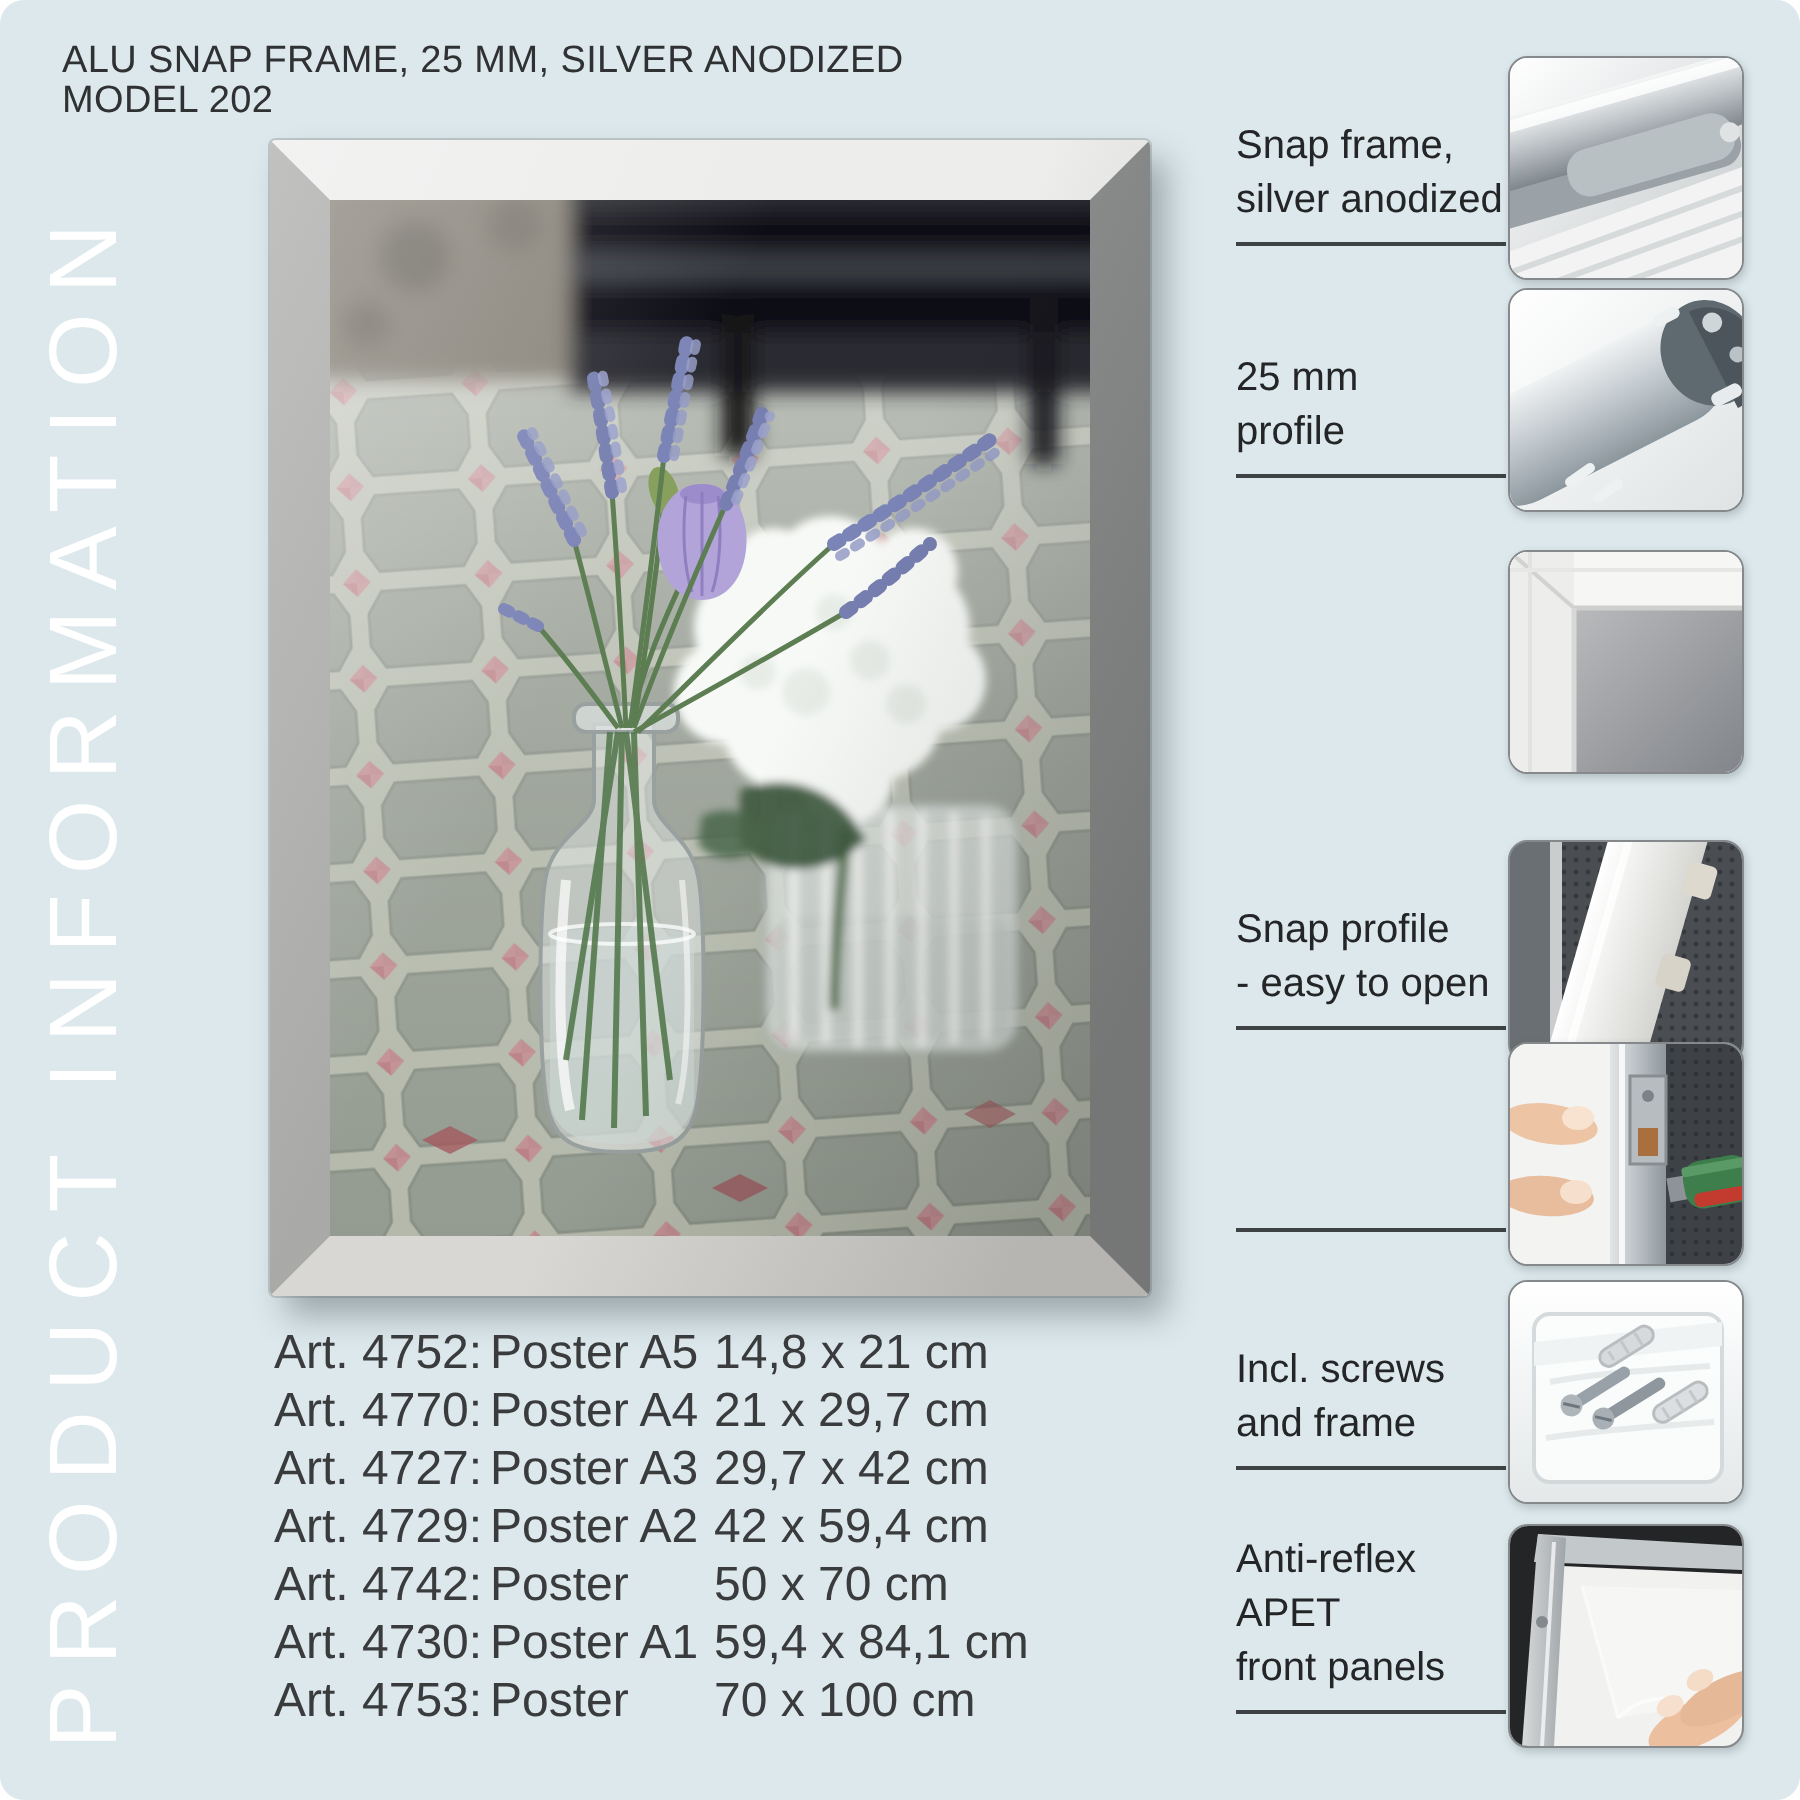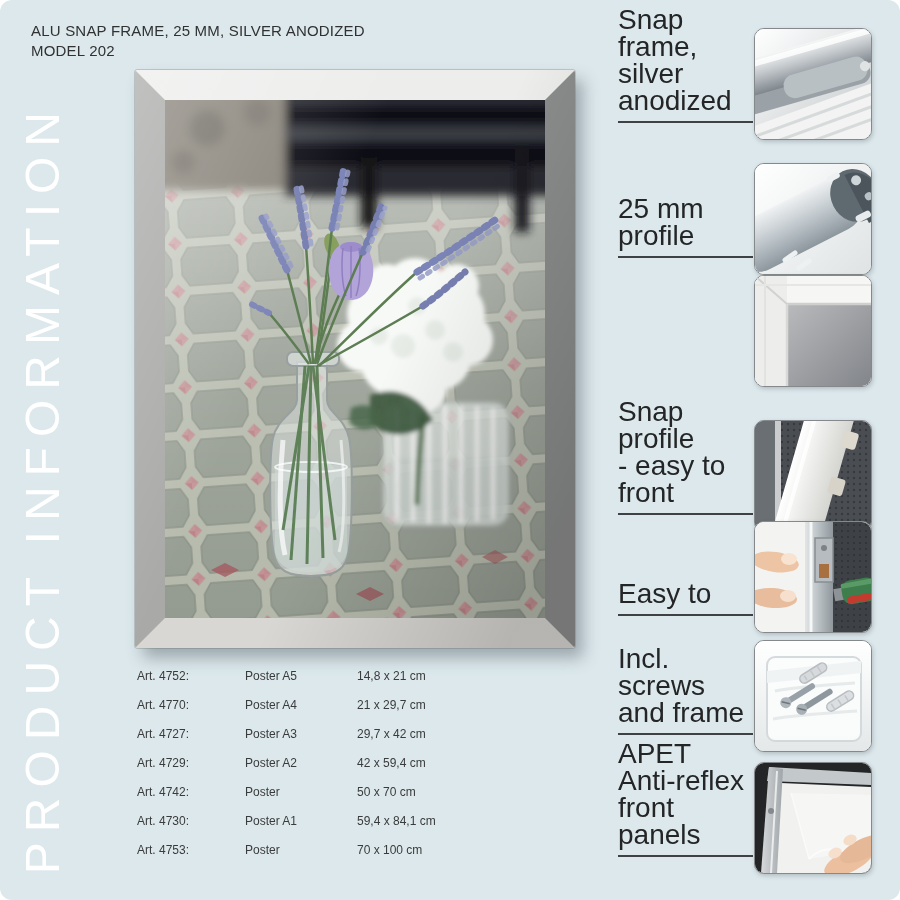--- a/index.html
+++ b/index.html
@@ -1,41 +1,41 @@
 <!DOCTYPE html>
 <html><head>
 <meta charset="utf-8">
 <style>
   html,body{margin:0;padding:0;background:#ffffff;}
   body{width:900px;height:900px;position:relative;font-family:"Liberation Sans","DejaVu Sans",sans-serif;}
   .card{position:absolute;inset:0;background:#dce8ec;border-radius:12px;overflow:hidden;}
 
   
-  .header{position:absolute;left:31px;top:21px;color:#303132;font-size:15px;line-height:19.5px;letter-spacing:.2px;}
+  .header{position:absolute;left:31px;top:21px;color:#303132;font-size:19px;line-height:19.5px;letter-spacing:.2px;}
 
   
   .vtitle{position:absolute;left:15px;bottom:26px;writing-mode:vertical-rl;transform:rotate(180deg);
           color:#ffffff;font-size:48px;letter-spacing:10px;font-weight:400;white-space:nowrap;}
 
   
   .frame{position:absolute;left:135px;top:70px;width:440px;height:578px;box-sizing:border-box;
          border:30px solid;border-color:#edeeec #8b8d8c #d9d7d3 #a9aaa8;border-radius:3px;
          box-shadow:8px 10px 16px rgba(80,92,98,.45),0 0 0 1px rgba(130,134,136,.35);}
   .frame::after{content:"";position:absolute;inset:-30px;border-radius:3px;pointer-events:none;
          background:linear-gradient(115deg,rgba(255,255,255,.28),rgba(255,255,255,0) 38%,rgba(0,0,0,0) 55%,rgba(0,0,0,.16) 90%);}
   .photo{position:absolute;inset:0;overflow:hidden;box-shadow:inset 0 0 12px rgba(0,0,0,.55),inset 0 0 2px rgba(0,0,0,.6);}
   .photo svg{display:block;width:100%;height:100%;}
 
   
-  .articles{position:absolute;left:137px;top:662px;color:#3a3b3c;font-size:12px;line-height:29px;}
+  .articles{position:absolute;left:137px;top:662px;color:#3a3b3c;font-size:24px;line-height:29px;}
   .a-row{display:grid;grid-template-columns:108px 112px auto;}
 
   
   .feature{position:absolute;left:618px;width:254px;height:110px;}
-  .f-label{position:absolute;left:0;bottom:15px;width:135px;color:#242526;font-size:28px;line-height:27px;
+  .f-label{position:absolute;left:0;bottom:15px;width:135px;color:#242526;font-size:20px;line-height:27px;
            border-bottom:2px solid #3f4244;padding-bottom:7px;}
   .f-label span{display:block;}
   .thumb{position:absolute;right:0;top:0;width:116px;height:110px;border-radius:10px;border:1px solid #85898c;
          overflow:hidden;background:#fff;box-shadow:1px 2px 4px rgba(60,70,75,.25);}
   .thumb svg{display:block;width:100%;height:100%;}
 </style>
 </head>
 <body>
 
 <div class="card">
@@ -247,21 +247,21 @@
           <rect x="-18" y="44" width="134" height="24" rx="11" fill="#9aa2a8"></rect>
           <rect x="-18" y="14" width="152" height="36" rx="17" fill="url(#t1m)"></rect>
           <rect x="28" y="40" width="86" height="24" rx="11" fill="#b9c0c4"></rect>
           <circle cx="112" cy="52" r="5" fill="#dfe3e4"></circle>
           <rect x="-18" y="16" width="152" height="6" rx="3" fill="#ffffff" opacity=".8"></rect>
         </g>
       </svg>
     </div>
   </div>
 
-  <div class="feature" style="top:163px">
+  <div class="feature" style="top:144px">
     <div class="f-label">
       <span>25 mm</span>
       <span>profile</span>
     </div>
     <div class="thumb">
       <svg viewBox="0 0 116 110">
         <defs>
           <linearGradient id="t2bg" x1="0" y1="0" x2="1" y2="1">
               <stop offset="0" stop-color="#ffffff"></stop>
               <stop offset="1" stop-color="#dfe3e4"></stop>
@@ -305,21 +305,21 @@
         <line x1="32" y1="28" x2="32" y2="110" stroke="#d8d9d7" stroke-width="2.5"></line>
         <line x1="10" y1="0" x2="10" y2="110" stroke="#e2e3e1" stroke-width="2"></line>
         <line x1="0" y1="9" x2="116" y2="9" stroke="#e6e6e4" stroke-width="2"></line>
       </svg>
     </div>
   </div>
 
   <div class="feature" style="top:420px">
     <div class="f-label">
       <span>Snap profile</span>
-      <span>- easy to front</span>
+      <span>- easy to open</span>
     </div>
     <div class="thumb">
       <svg viewBox="0 0 116 110">
         <defs>
           <linearGradient id="t4f" x1="0" y1="0" x2="1" y2="0">
               <stop offset="0" stop-color="#ffffff"></stop>
               <stop offset="1" stop-color="#d4d4d0"></stop>
             </linearGradient>
           <pattern id="t4dots" width="6" height="6" patternUnits="userSpaceOnUse">
             <rect width="6" height="6" fill="#4a4e52"></rect>
@@ -335,21 +335,20 @@
           <rect x="76" y="50" width="15" height="17" rx="3" fill="#d8d3c8"></rect>
           <rect x="76" y="96" width="15" height="17" rx="3" fill="#ded9cf"></rect>
           <line x1="44" y1="-20" x2="44" y2="140" stroke="#ffffff" stroke-width="4" opacity=".8"></line>
         </g>
       </svg>
     </div>
   </div>
 
   <div class="feature" style="top:521px">
     <div class="f-label">
-      <span>Easy to</span>
     </div>
     <div class="thumb">
       <svg viewBox="0 0 116 110">
         <defs>
           <linearGradient id="t5m" x1="0" y1="0" x2="1" y2="0">
               <stop offset="0" stop-color="#e2e5e6"></stop>
               <stop offset=".5" stop-color="#b9c0c4"></stop>
               <stop offset="1" stop-color="#8f979c"></stop>
             </linearGradient>
           <pattern id="t5dots" width="6" height="6" patternUnits="userSpaceOnUse">
@@ -409,22 +408,22 @@
           <rect x="58" y="32" width="30" height="9" rx="4.5" fill="#d7dadc" stroke="#b9bdc0" stroke-width="1.5"></rect>
           <rect x="66" y="70" width="30" height="9" rx="4.5" fill="#dcdfe1" stroke="#b9bdc0" stroke-width="1.5"></rect>
           <path d="M64,34 v5 M72,33 v7 M80,33 v7 M72,72 v7 M80,72 v7 M88,72 v7" stroke="#c3c7c9" stroke-width="1.5"></path>
         </g>
       </svg>
     </div>
   </div>
 
   <div class="feature" style="top:762px">
     <div class="f-label">
+      <span>Anti-reflex</span>
       <span>APET</span>
-      <span>Anti-reflex</span>
       <span>front panels</span>
     </div>
     <div class="thumb">
       <svg viewBox="0 0 116 110">
         <defs>
           <linearGradient id="t7s" x1="0" y1="0" x2="1" y2="0">
               <stop offset="0" stop-color="#d8dadb"></stop>
               <stop offset="1" stop-color="#9fa5a9"></stop>
             </linearGradient>
         </defs>

